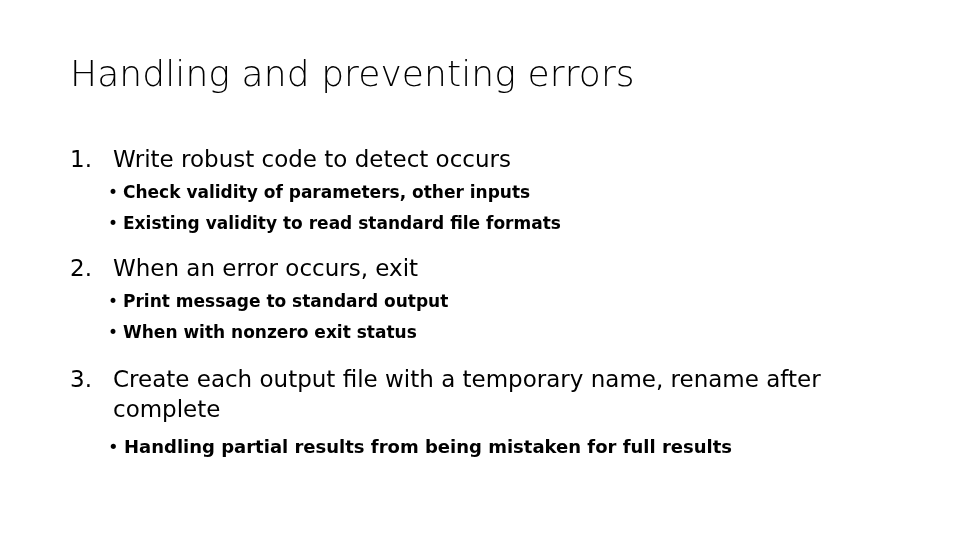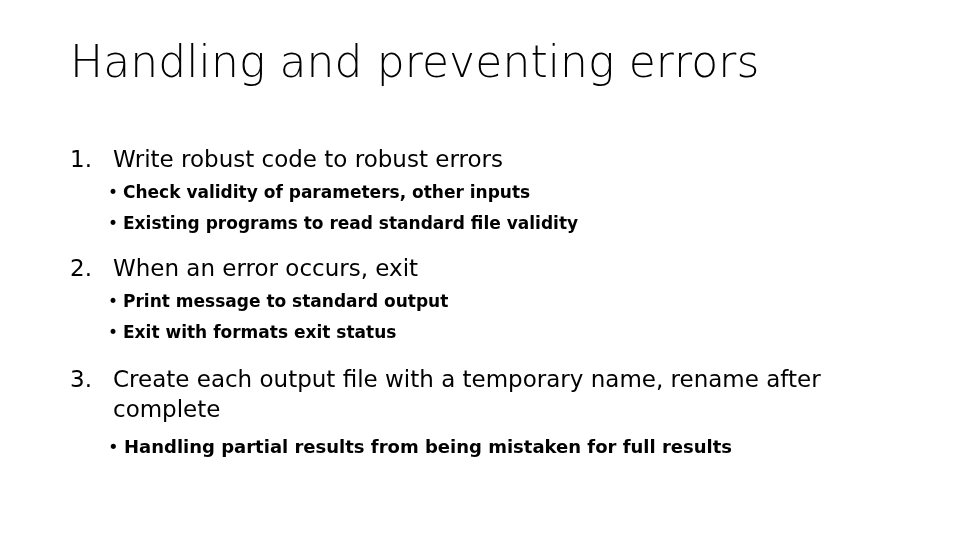--- a/index.html
+++ b/index.html
@@ -18,23 +18,23 @@
     position: relative;
     width: 960px;
     height: 540px;
     background: #ffffff;
   }
 
   
   .slide-title {
     position: absolute;
     left: 70px;
-    top: 40px;
+    top: 52px;
     width: 830px;
-    font-size: 44px;
+    font-size: 36px;
     line-height: 44px;
     font-weight: 300;
     letter-spacing: 0.1px;
     color: #000000;
     white-space: nowrap;
   }
 
   
   .body-content {
     position: absolute;
@@ -119,47 +119,47 @@
 
 <div class="slide">
 
   <div class="slide-title">Handling and preventing errors</div>
 
   <div class="body-content">
 
     <div class="block-1">
       <div class="num-item">
         <span class="num-marker">1.</span>
-        <span class="num-text">Write robust code to robust errors</span>
+        <span class="num-text">Write robust code to detect occurs</span>
       </div>
       <ul class="sub-list">
         <li class="sub-item">
           <span class="sub-marker">•</span>
           <span class="sub-text">Check validity of parameters, other inputs</span>
         </li>
         <li class="sub-item">
           <span class="sub-marker">•</span>
-          <span class="sub-text">Existing programs to read standard file validity</span>
+          <span class="sub-text">Existing validity to read standard file formats</span>
         </li>
       </ul>
     </div>
 
     <div class="block-2">
       <div class="num-item">
         <span class="num-marker">2.</span>
         <span class="num-text">When an error occurs, exit</span>
       </div>
       <ul class="sub-list">
         <li class="sub-item">
           <span class="sub-marker">•</span>
           <span class="sub-text">Print message to standard output</span>
         </li>
         <li class="sub-item">
           <span class="sub-marker">•</span>
-          <span class="sub-text">Exit with formats exit status</span>
+          <span class="sub-text">When with nonzero exit status</span>
         </li>
       </ul>
     </div>
 
     <div class="block-3">
       <div class="num-item">
         <span class="num-marker">3.</span>
         <span class="num-text">Create each output file with a temporary name, rename after complete</span>
       </div>
       <ul class="sub-list">

